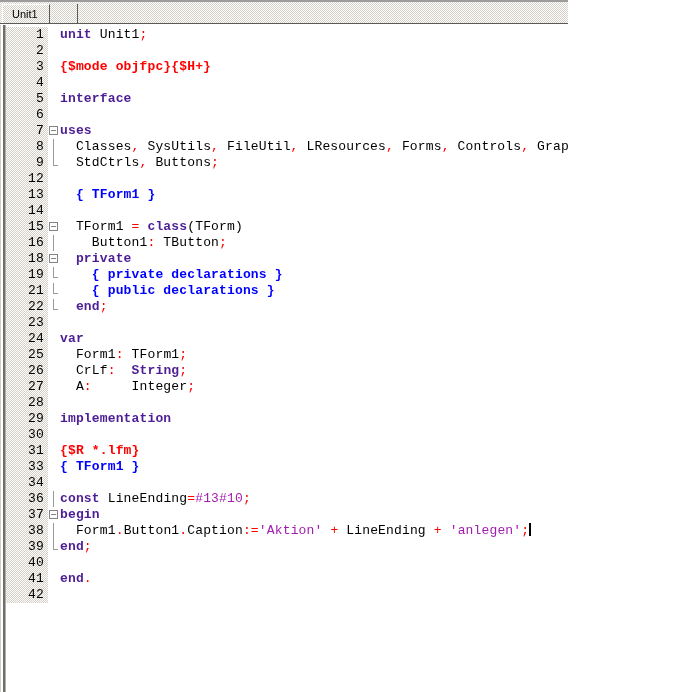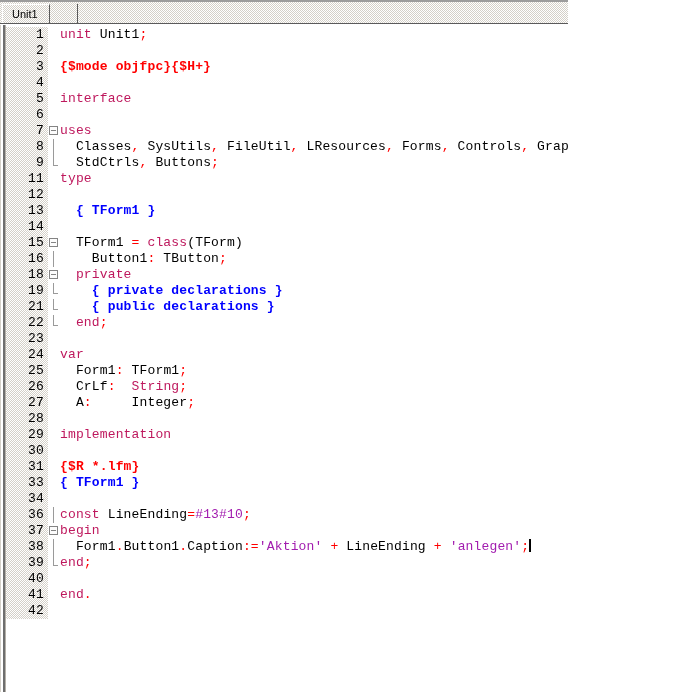--- a/index.html
+++ b/index.html
@@ -54,21 +54,21 @@
   .fold-corner {
     position:absolute; left:5px; top:0; width:5px; height:11px;
     border-left:1px solid #9a9a9a; border-bottom:1px solid #9a9a9a;
   }
   .g-text {
     flex:1 1 auto; white-space:pre; overflow:hidden;
     font-family:"Liberation Mono","DejaVu Sans Mono",monospace;
     font-size:13px; line-height:16px; letter-spacing:0.15px; color:#000000;
   }
   .c-pl  { color:#000000; }
-  .c-kw  { color:#be185d; font-weight:normal;text-align:center; }
+  .c-kw  { color:#4c1d95; font-weight:bold;text-align:center; }
   .c-sym { color:#ff0000; }
   .c-dir { color:#ff0000; font-weight:bold; }
   .c-cmt { color:#0000ff; font-weight:bold; }
   .c-str { color:#a21caf; }
   .caret { display:inline-block; width:2px; height:13px; background:#000000; vertical-align:-2px; }
 </style>
 </head>
 <body>
 
 <div class="screen">
@@ -128,25 +128,20 @@
           <div class="g-text"><span class="c-pl">  Classes</span><span class="c-sym">,</span><span class="c-pl"> SysUtils</span><span class="c-sym">,</span><span class="c-pl"> FileUtil</span><span class="c-sym">,</span><span class="c-pl"> LResources</span><span class="c-sym">,</span><span class="c-pl"> Forms</span><span class="c-sym">,</span><span class="c-pl"> Controls</span><span class="c-sym">,</span><span class="c-pl"> Graphics</span><span class="c-sym">,</span><span class="c-pl"> Dialogs</span><span class="c-sym">,</span></div>
         </div>
         <div class="row">
           <div class="g-num dither">9</div>
           <div class="g-fold">
             <div class="fold-corner"></div>
           </div>
           <div class="g-text"><span class="c-pl">  StdCtrls</span><span class="c-sym">,</span><span class="c-pl"> Buttons</span><span class="c-sym">;</span></div>
         </div>
         <div class="row">
-          <div class="g-num dither">11</div>
-          <div class="g-fold"></div>
-          <div class="g-text"><span class="c-kw">type</span></div>
-        </div>
-        <div class="row">
           <div class="g-num dither">12</div>
           <div class="g-fold"></div>
           <div class="g-text"></div>
         </div>
         <div class="row">
           <div class="g-num dither">13</div>
           <div class="g-fold"></div>
           <div class="g-text"><span class="c-pl">  </span><span class="c-cmt">{ TForm1 }</span></div>
         </div>
         <div class="row">

